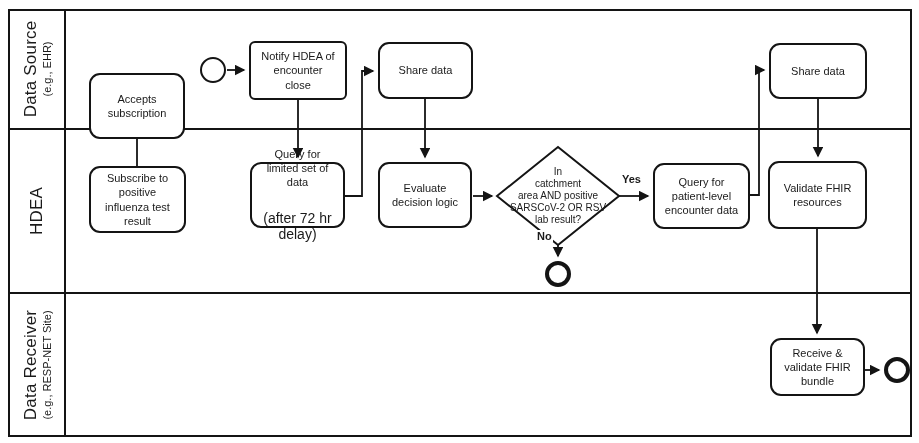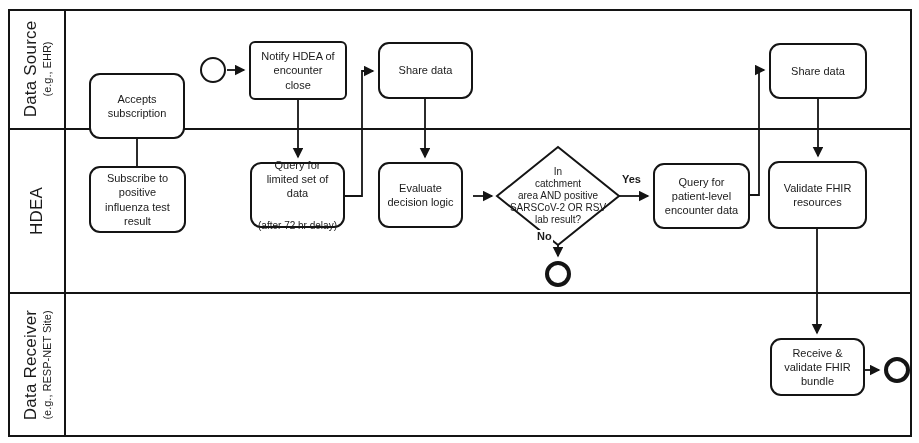--- a/index.html
+++ b/index.html
@@ -21,21 +21,21 @@
   }
   .lane-label .main { font-size:17px; letter-spacing:0.2px; }
   .lane-label .sub  { font-size:11px; }
 
   .task {
     position:absolute; border:2px solid #141414; border-radius:11px; background:#fff;
     display:flex; flex-direction:column; align-items:center; justify-content:center;
     text-align:center; font-size:11px; line-height:1.3; padding:2px;
   }
   .task .lbl { white-space:pre-line; }
-  .task .note { white-space:pre-line; font-size:10px; line-height:1.2;margin-top:20px; }
+  .task .note { white-space:pre-line; font-size:14px; line-height:1.2;margin-top:20px; }
 
   .event { position:absolute; border-radius:50%; background:#fff; }
   .event.start { border:2px solid #141414; }
   .event.end   { border:4px solid #141414; }
 
   .gw-text {
     position:absolute; left:500px; top:150px; width:116px; height:92px;
     display:flex; align-items:center; justify-content:center; text-align:center;
     font-size:10px; line-height:1.2; white-space:pre-line;
   }
@@ -109,21 +109,21 @@
 positive
 influenza test
 result</div>
   </div>
   <div class="task" style="left:250px; top:162px; width:95px; height:66px;">
     <div class="lbl">Query for
 limited set of
 data</div>
     <div class="note">(after 72 hr delay)</div>
   </div>
-  <div class="task" style="left:378px; top:162px; width:85px; height:66px;">
+  <div class="task" style="left:378px; top:162px; width:94px; height:66px;">
     <div class="lbl">Evaluate
 decision logic</div>
   </div>
 
   <div class="gw-text">In
 catchment
 area AND positive
 SARSCoV-2 OR RSV
 lab result?</div>
   <span class="edge-label" style="left:621px; top:173px;">Yes</span>

